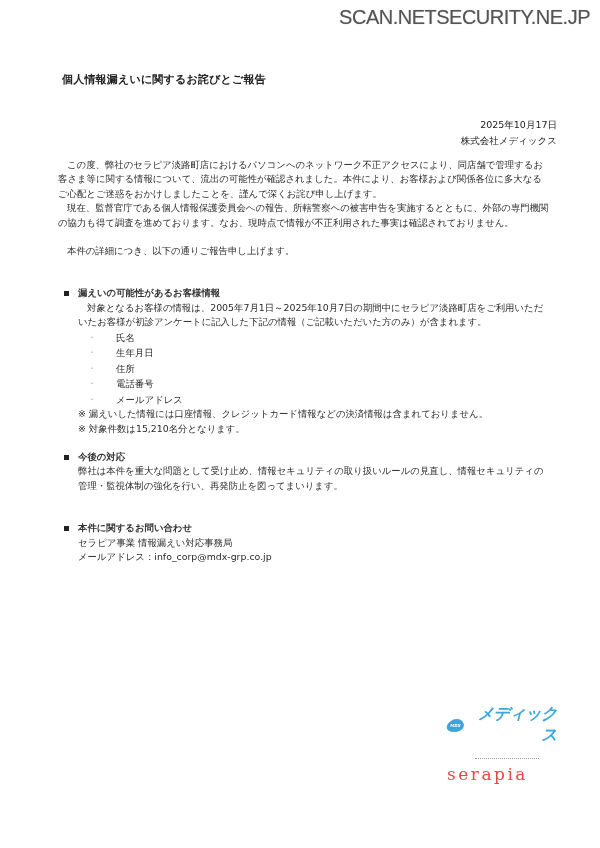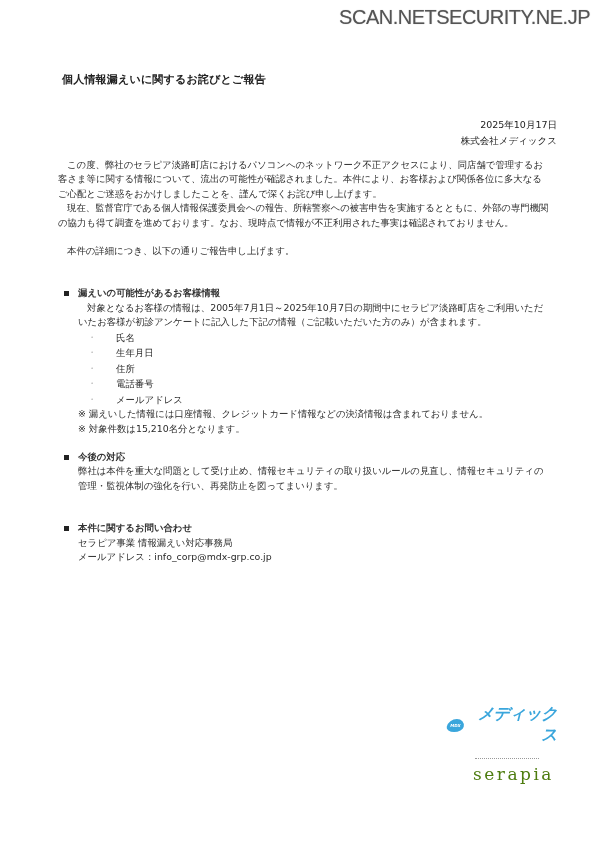--- a/index.html
+++ b/index.html
@@ -56,23 +56,23 @@
   }
   .medix-text {
     color: #3aa6dc; font-size: 16px; font-weight: bold; font-style: italic;
     letter-spacing: -0.5px;
   }
   .serapia-tag {
     margin-top: 12px; margin-left: 28px; width: 64px; height: 1px;
     border-top: 1px dotted #999; font-size: 0;
   }
   .serapia {
-    margin-left: 26px; margin-top: 4px;
+    margin-top: 4px;
     font-family: "DejaVu Serif", "Liberation Serif", serif;
-    font-size: 17px; letter-spacing: 2.5px; color: #4d7c0f;
+    font-size: 17px; letter-spacing: 2.5px; color: #ef4444;
   }
 </style>
 </head>
 <body>
 
 <div class="watermark">SCAN.NETSECURITY.NE.JP</div>
 
 <h1 class="title" style="margin:0">個人情報漏えいに関するお詫びとご報告</h1>
 
 <div class="date">

